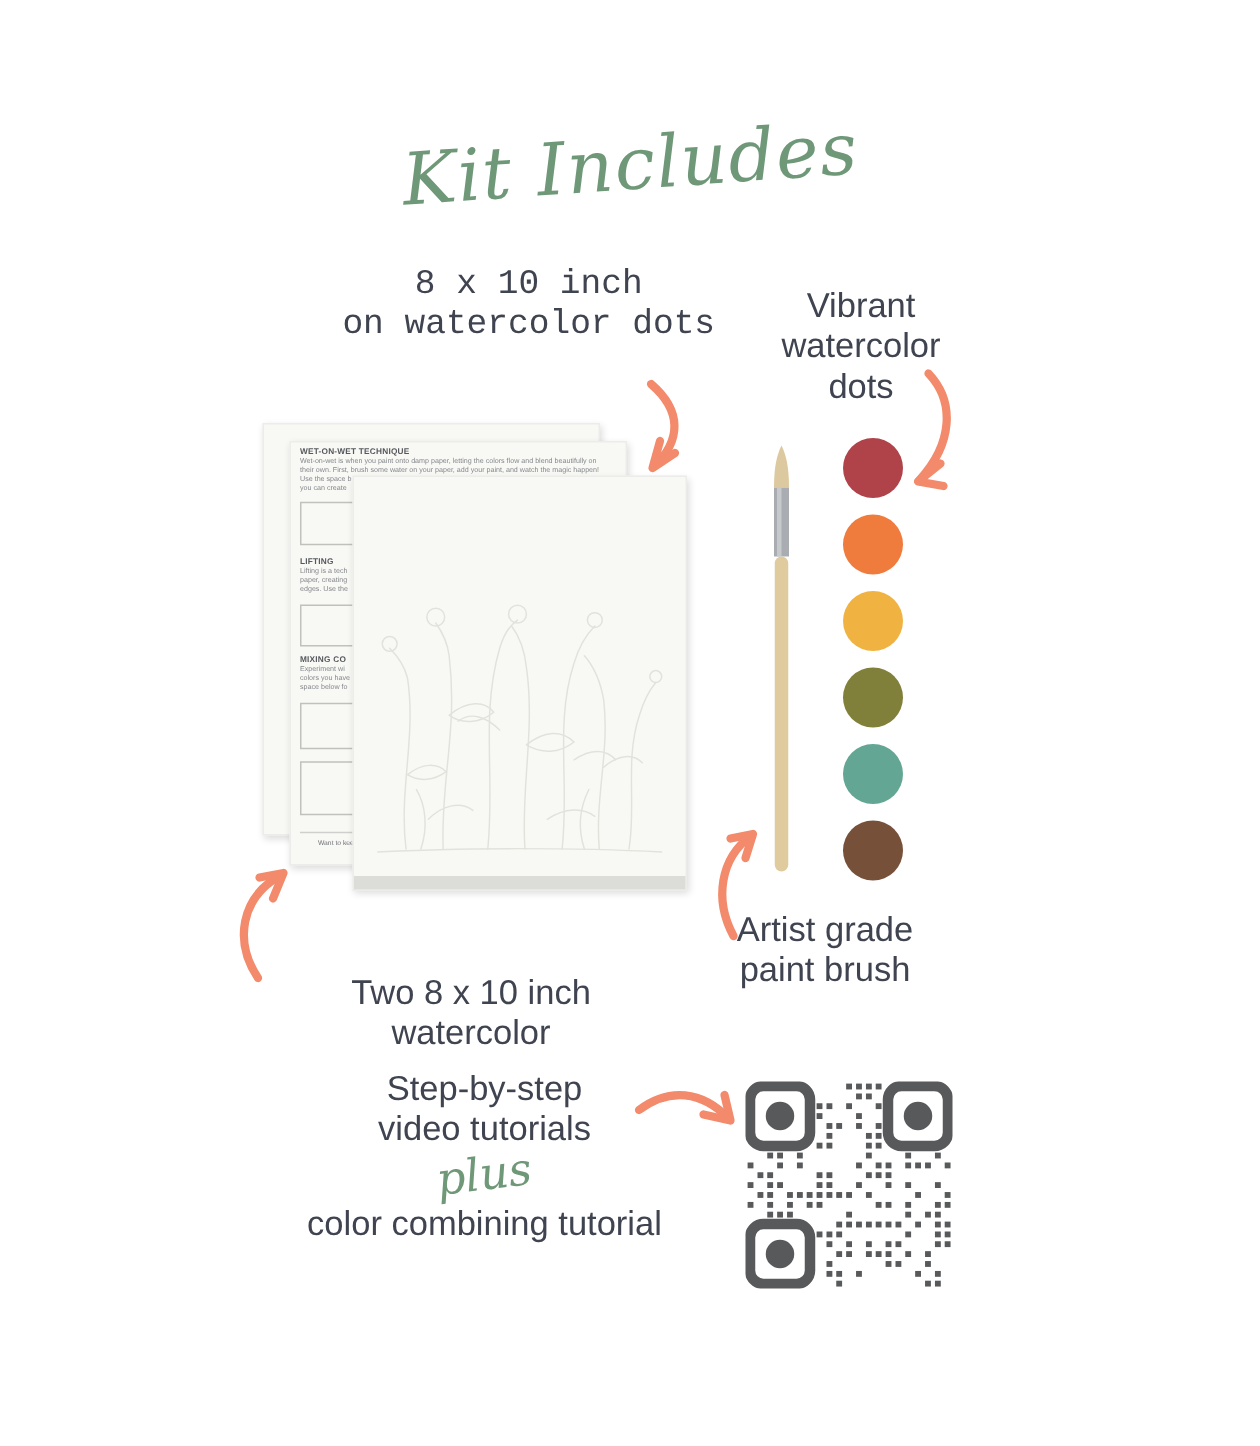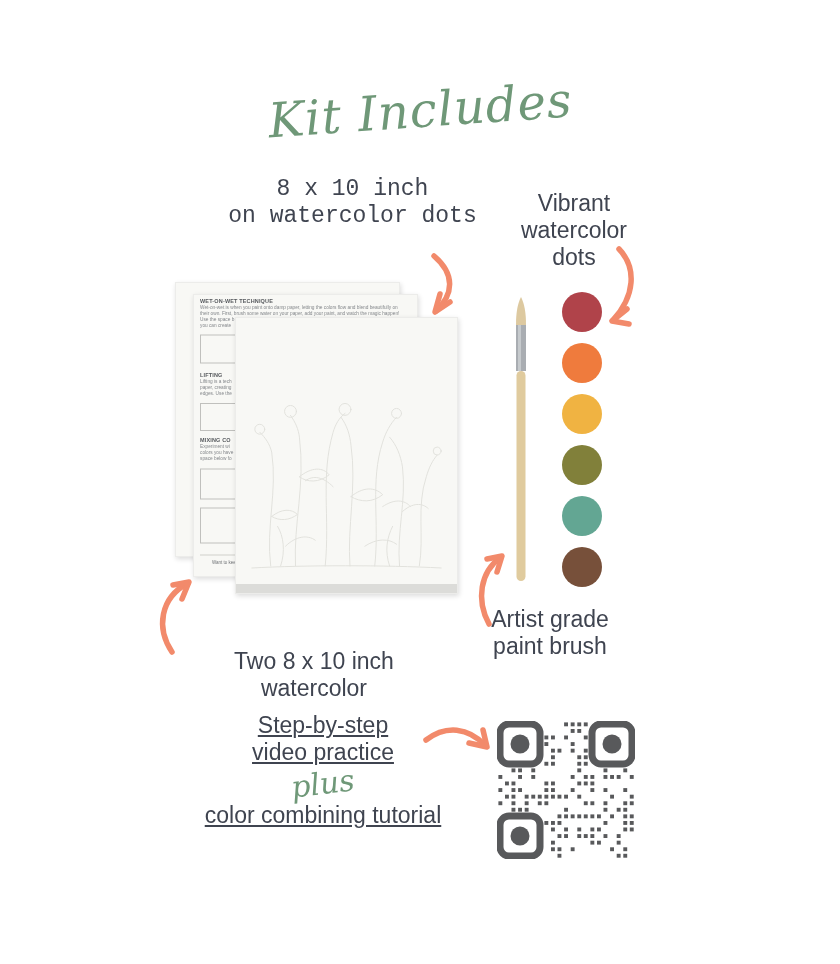--- a/index.html
+++ b/index.html
@@ -17,21 +17,21 @@
     font-size:48px; color:var(--title-green);
     transform:rotate(-4deg); letter-spacing:1px;
   }
   
   .lbl { position:absolute; text-align:center; color:var(--text-dark);
          font-size:23px; line-height:27px; }
   .lbl-template { left:205px; top:176px; width:295px;font-family:Liberation Mono, monospace; }
   .lbl-dots     { left:495px; top:190px; width:158px; }
   .lbl-practice { left:192px; top:608px; width:244px;margin-top:40px; }
   .lbl-brush    { left:460px; top:606px; width:180px; }
-  .lbl-tutorials{ left:198px; top:712px; width:250px;text-decoration:underline; }
+  .lbl-tutorials{ left:198px; top:712px; width:250px; }
   .plus-script {
     display:inline-block; font-family:"DejaVu Serif", serif; font-style:italic;
     font-size:30px; color:var(--title-green); transform:rotate(-7deg);
     line-height:36px;
   }
   
   .sheet { position:absolute; background:var(--paper-white);
            border:1px solid #ececea; box-shadow:1px 2px 5px rgba(0,0,0,.14); }
   .sheet-back  { left:175px; top:282px; width:225px; height:275px; }
   .sheet-mid   { left:193px; top:294px; width:225px; height:283px; overflow:hidden; }
@@ -189,21 +189,21 @@
     <div>watercolor</div>
   </div>
 
   <div class="lbl lbl-brush">
     <div>Artist grade</div>
     <div>paint brush</div>
   </div>
 
   <div class="lbl lbl-tutorials">
     <div>Step-by-step</div>
-    <div>video practice</div>
+    <div>video tutorials</div>
     <div><span class="plus-script">plus</span></div>
     <div>color combining tutorial</div>
   </div>
 
   <svg class="qr" viewBox="0 0 138 138" xmlns="http://www.w3.org/2000/svg">
       <rect x="67.1" y="1.4" width="3.9" height="3.9" fill="#58595b"></rect>
       <rect x="73.7" y="1.4" width="3.9" height="3.9" fill="#58595b"></rect>
       <rect x="80.3" y="1.4" width="3.9" height="3.9" fill="#58595b"></rect>
       <rect x="86.8" y="1.4" width="3.9" height="3.9" fill="#58595b"></rect>
       <rect x="73.7" y="8.0" width="3.9" height="3.9" fill="#58595b"></rect>

